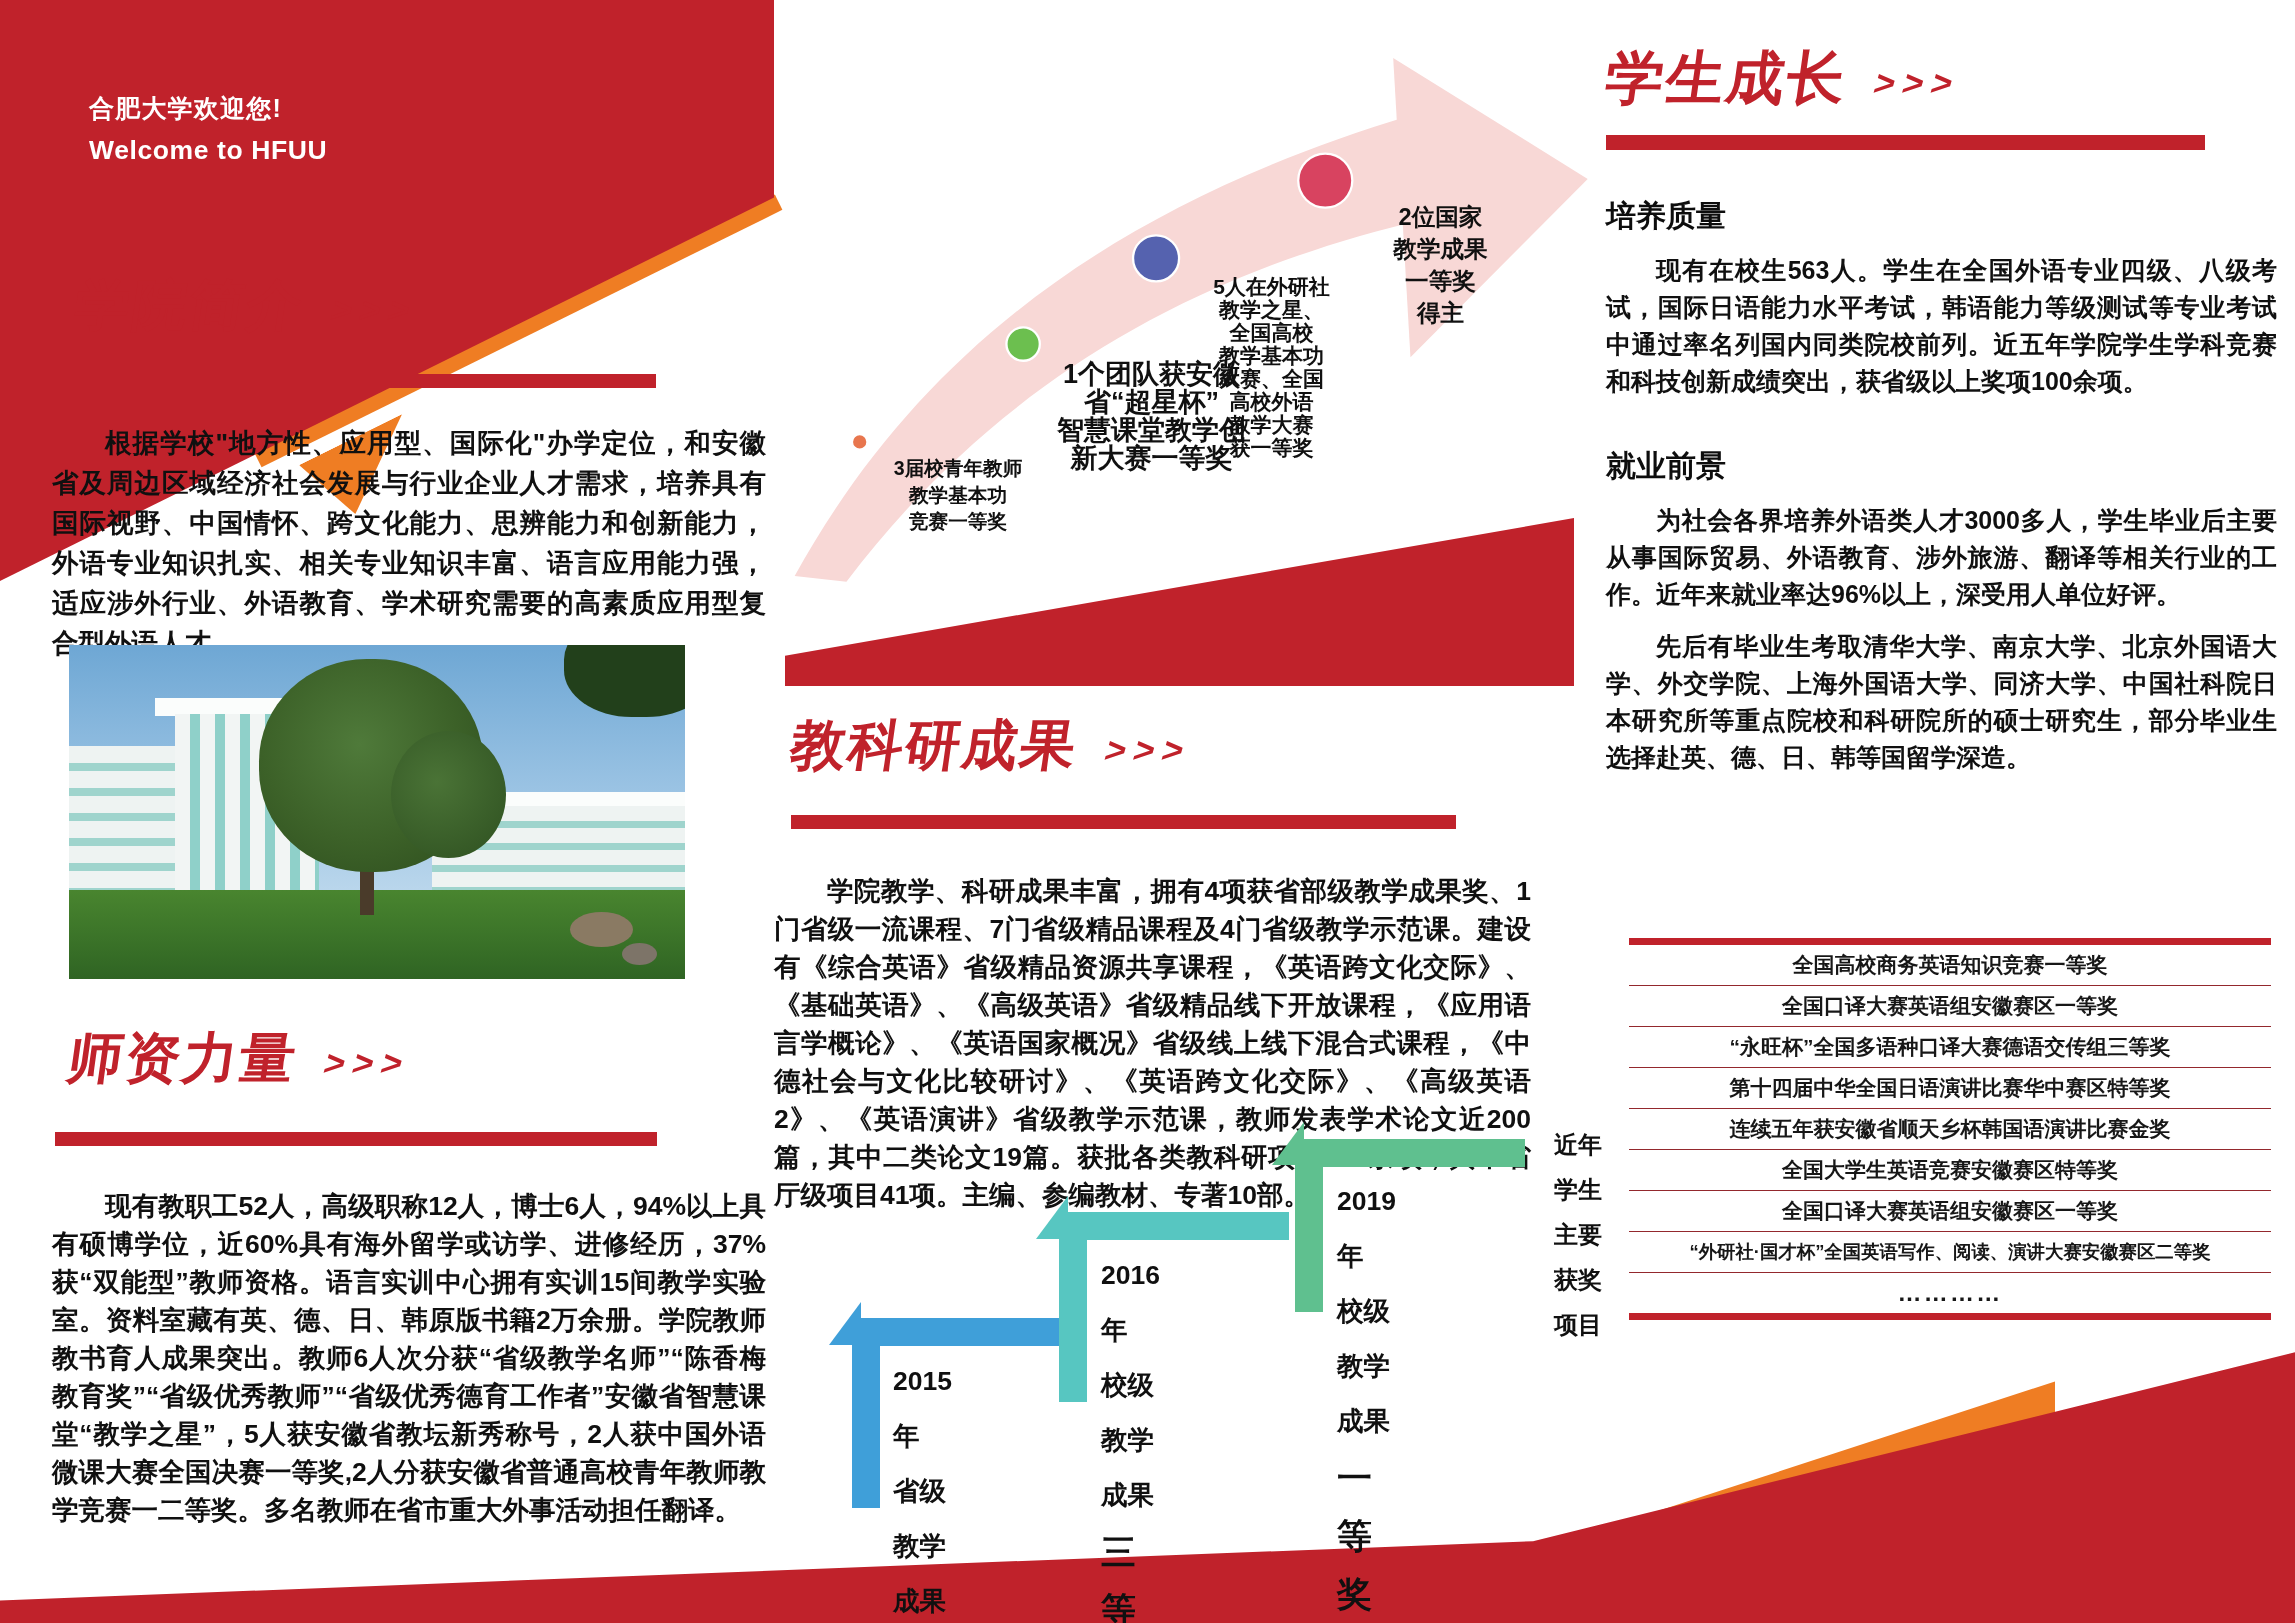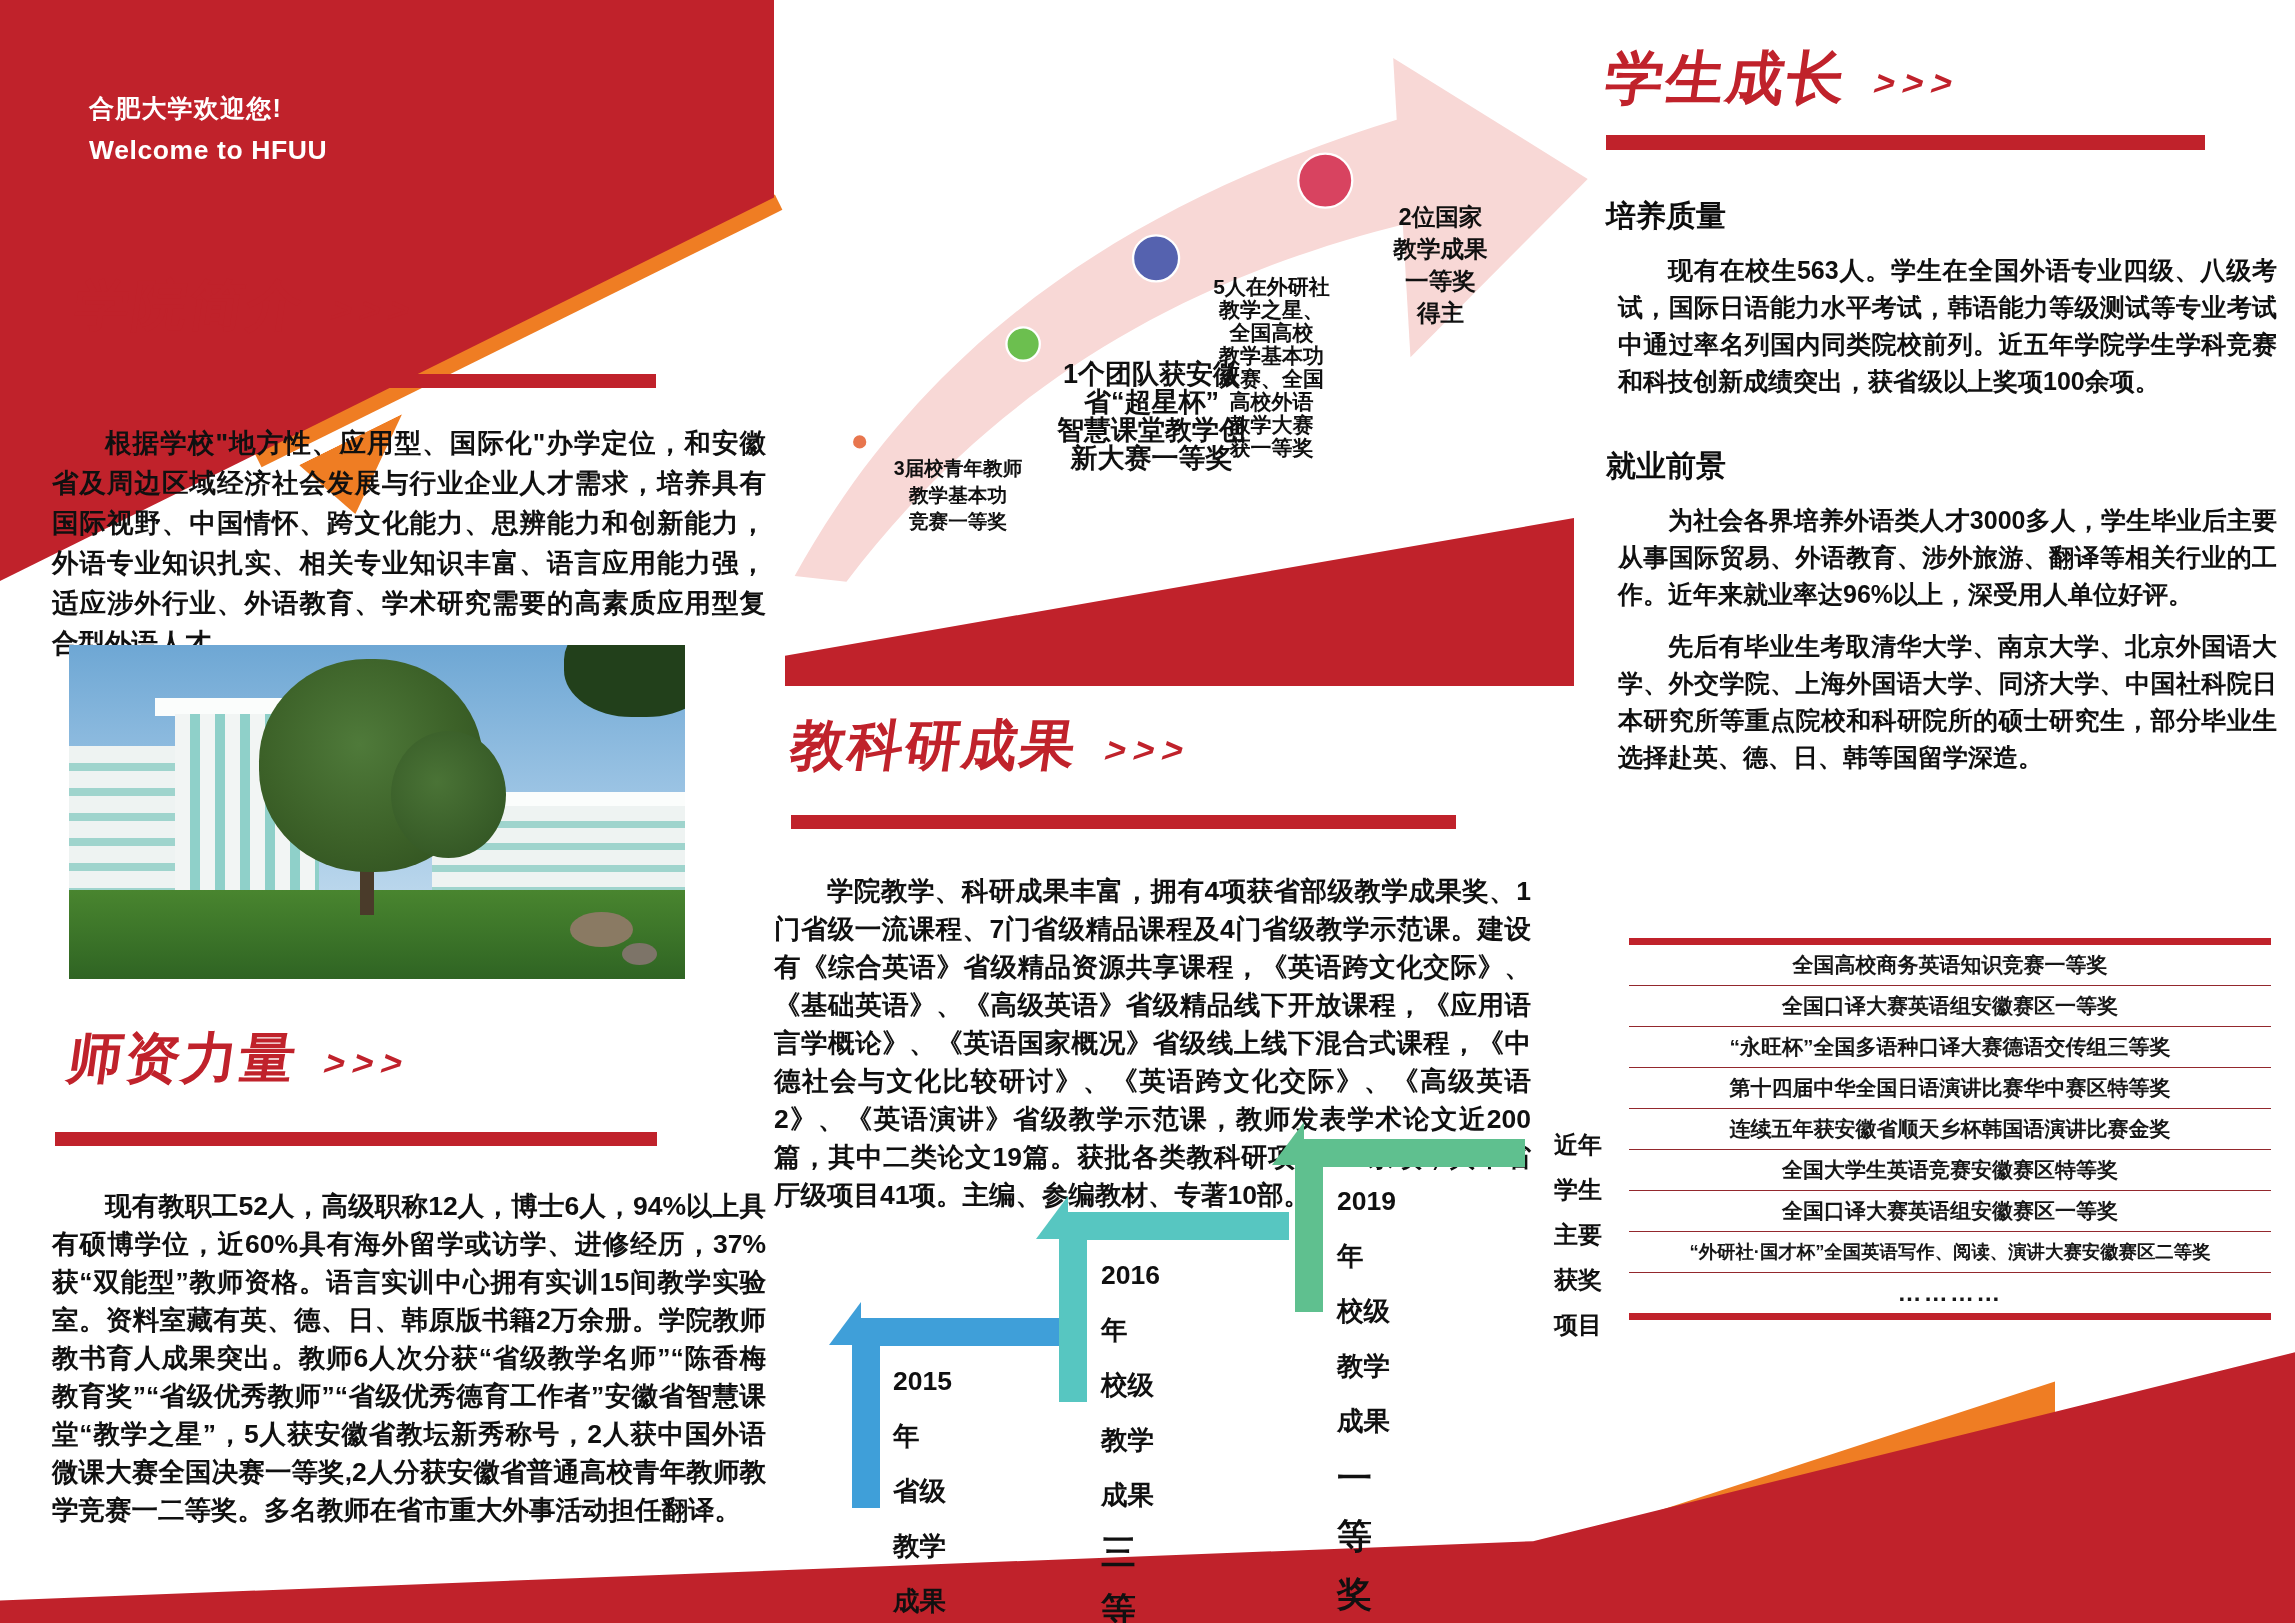--- a/index.html
+++ b/index.html
@@ -76,21 +76,21 @@
   .step .aw{font-size:35px;line-height:58px;}
   .c-blue{background:#3f9fd9;}
   .c-teal{background:#57c6c1;}
   .c-green{background:#5fc08f;}
 
   
   .rcol{position:absolute;left:1606px;top:40px;width:671px;z-index:3;}
   .rcol .sec-title{position:static;}
   .r-underline{height:15px;background:#c0222b;margin-top:17.3px;width:599px;}
   .rhead{font-size:30px;font-weight:900;color:#0d0d0d;margin:46px 0 0 0;}
-  .rbody{font-size:25px;line-height:37px;font-weight:700;text-align:justify;text-indent:2em;margin:15px 0 0 12px;}
+  .rbody{font-size:25px;line-height:37px;font-weight:700;text-align:justify;text-indent:2em;margin:15px 0 0 0;}
 
   
   .awards{position:absolute;left:1554px;top:938px;width:717px;z-index:3;}
   .aw-label{position:absolute;left:0;top:184px;width:66px;font-size:24px;font-weight:800;line-height:45px;color:#101010;}
   .aw-rows{margin-left:75px;border-top:7px solid #c0222b;border-bottom:7px solid #c0222b;}
   .aw-row{height:40px;line-height:40px;text-align:center;font-size:21px;font-weight:700;
           border-bottom:1.7px solid #93282d;white-space:nowrap;overflow:hidden;color:#171717;}
   .aw-row.sm{font-size:18.4px;}
   .aw-row.last{border-bottom:none;font-size:24px;letter-spacing:2.3px;}
 </style>

